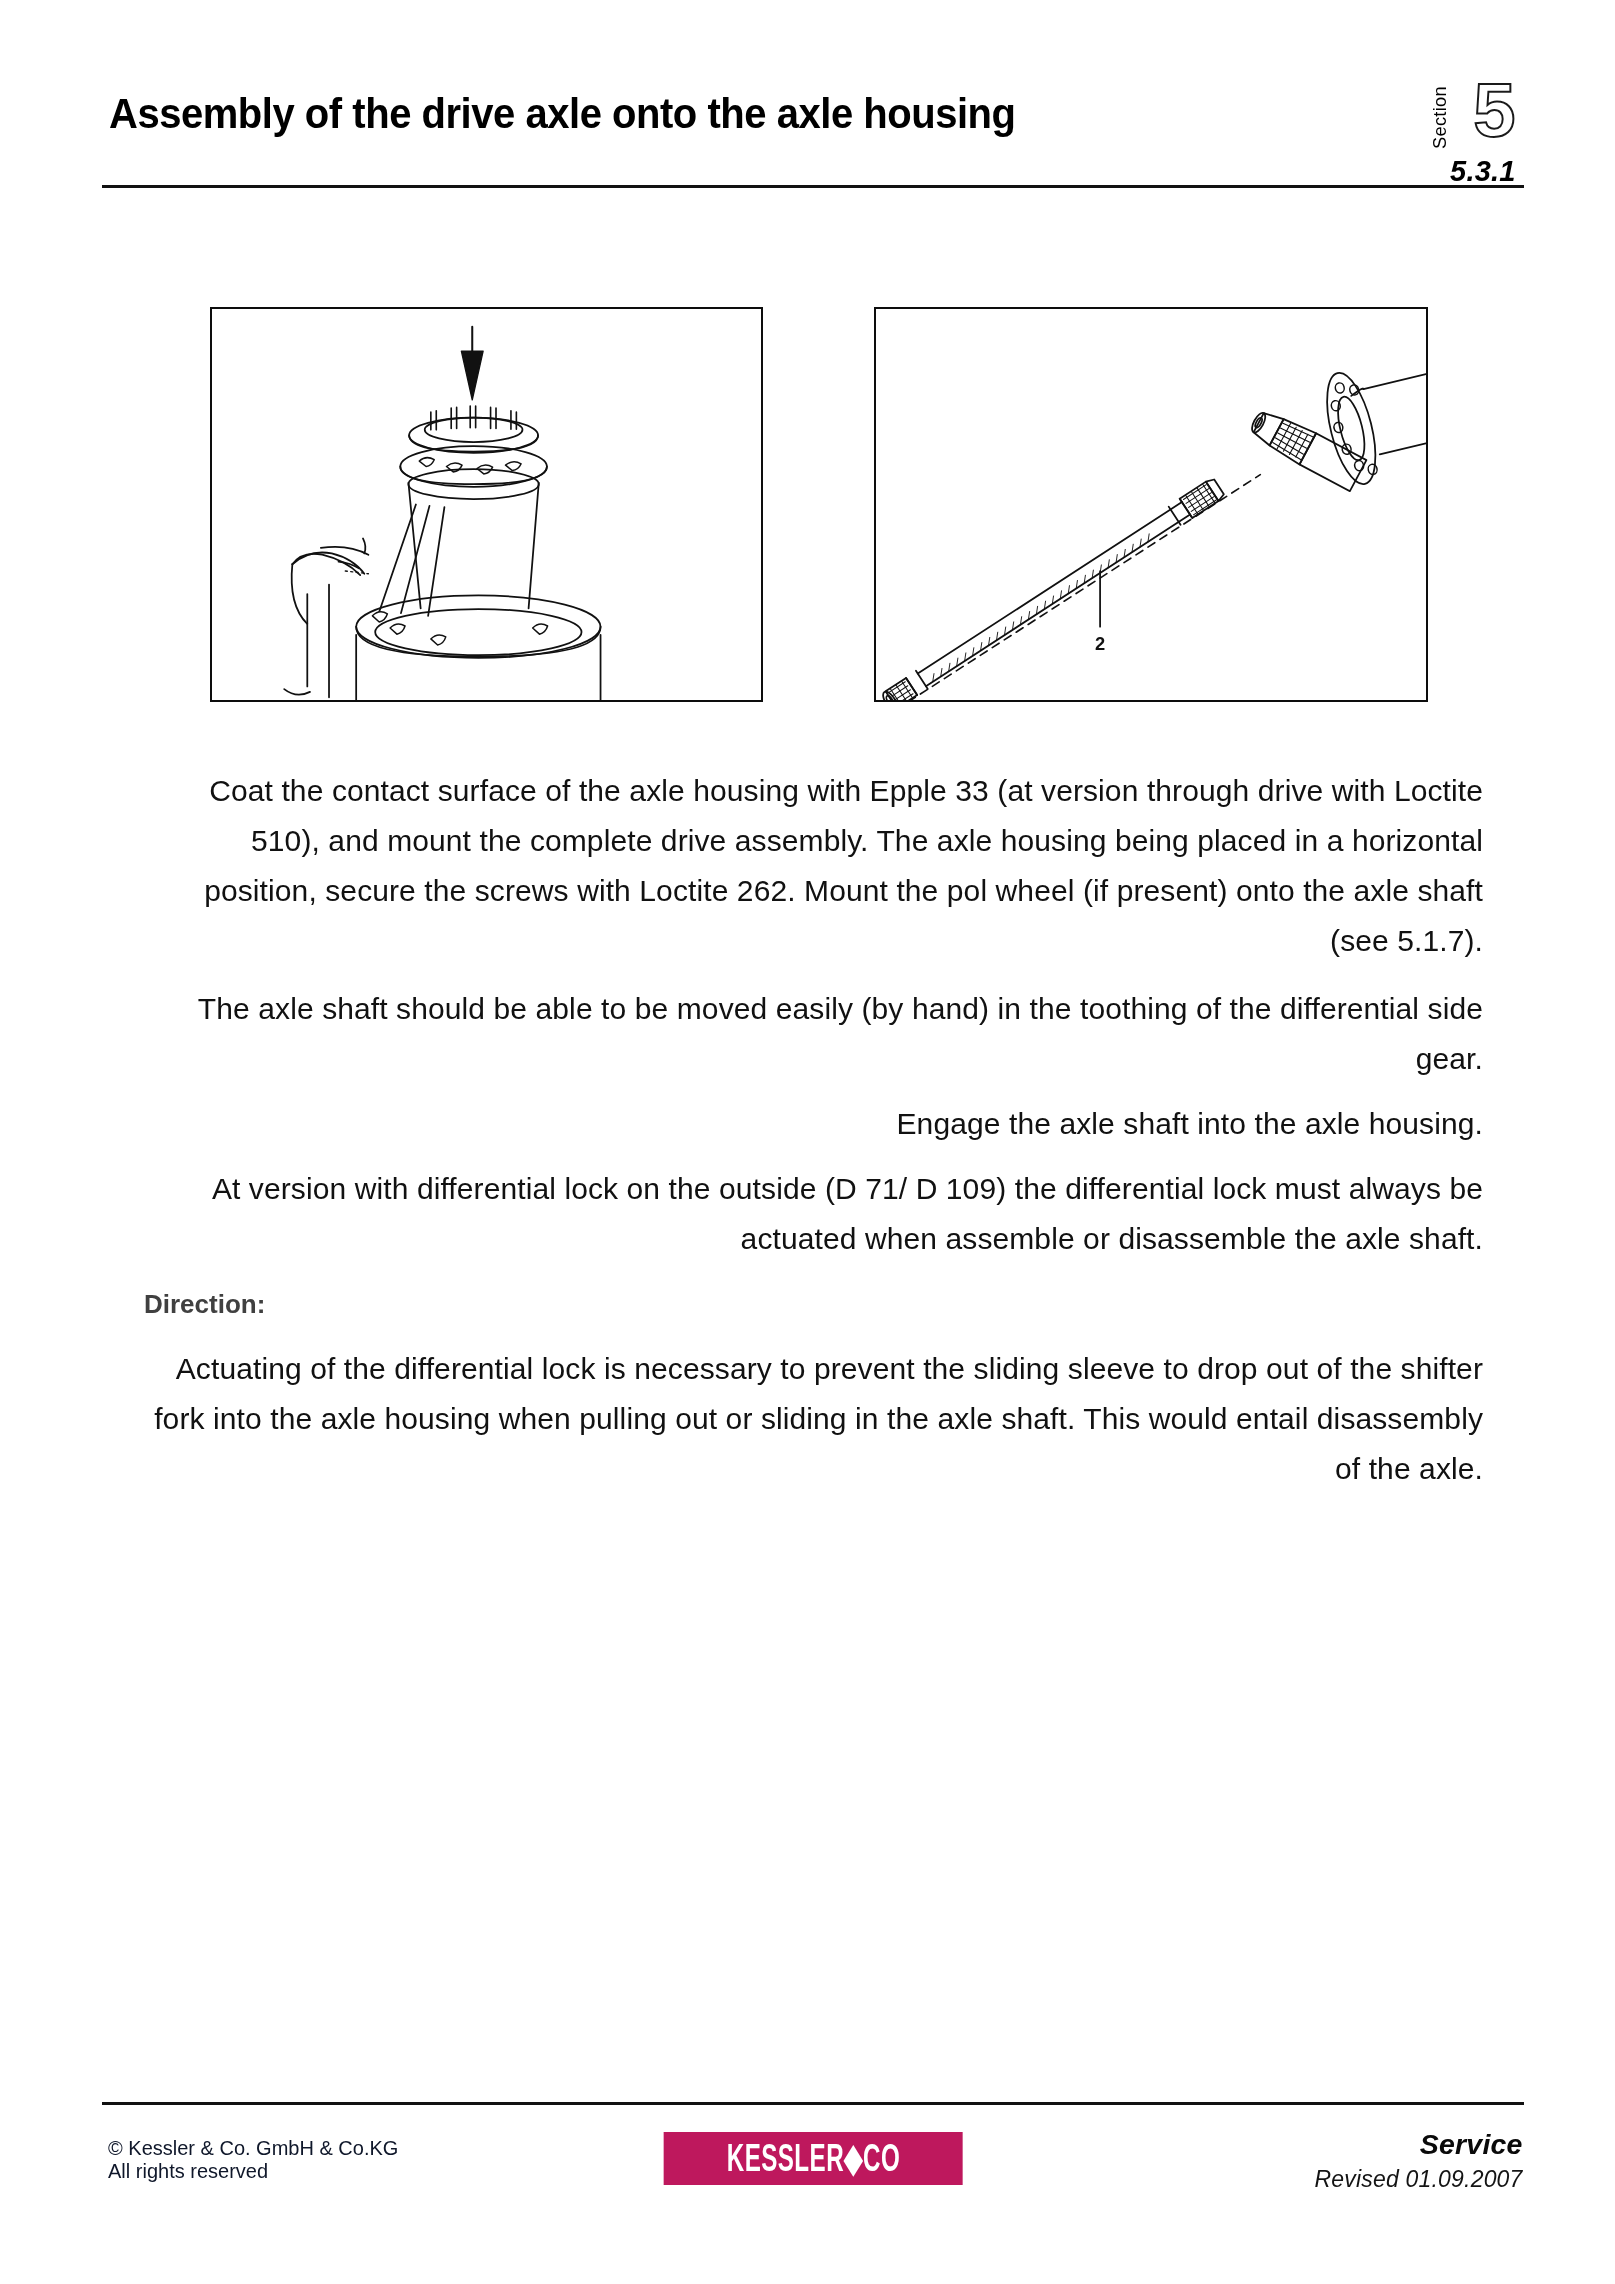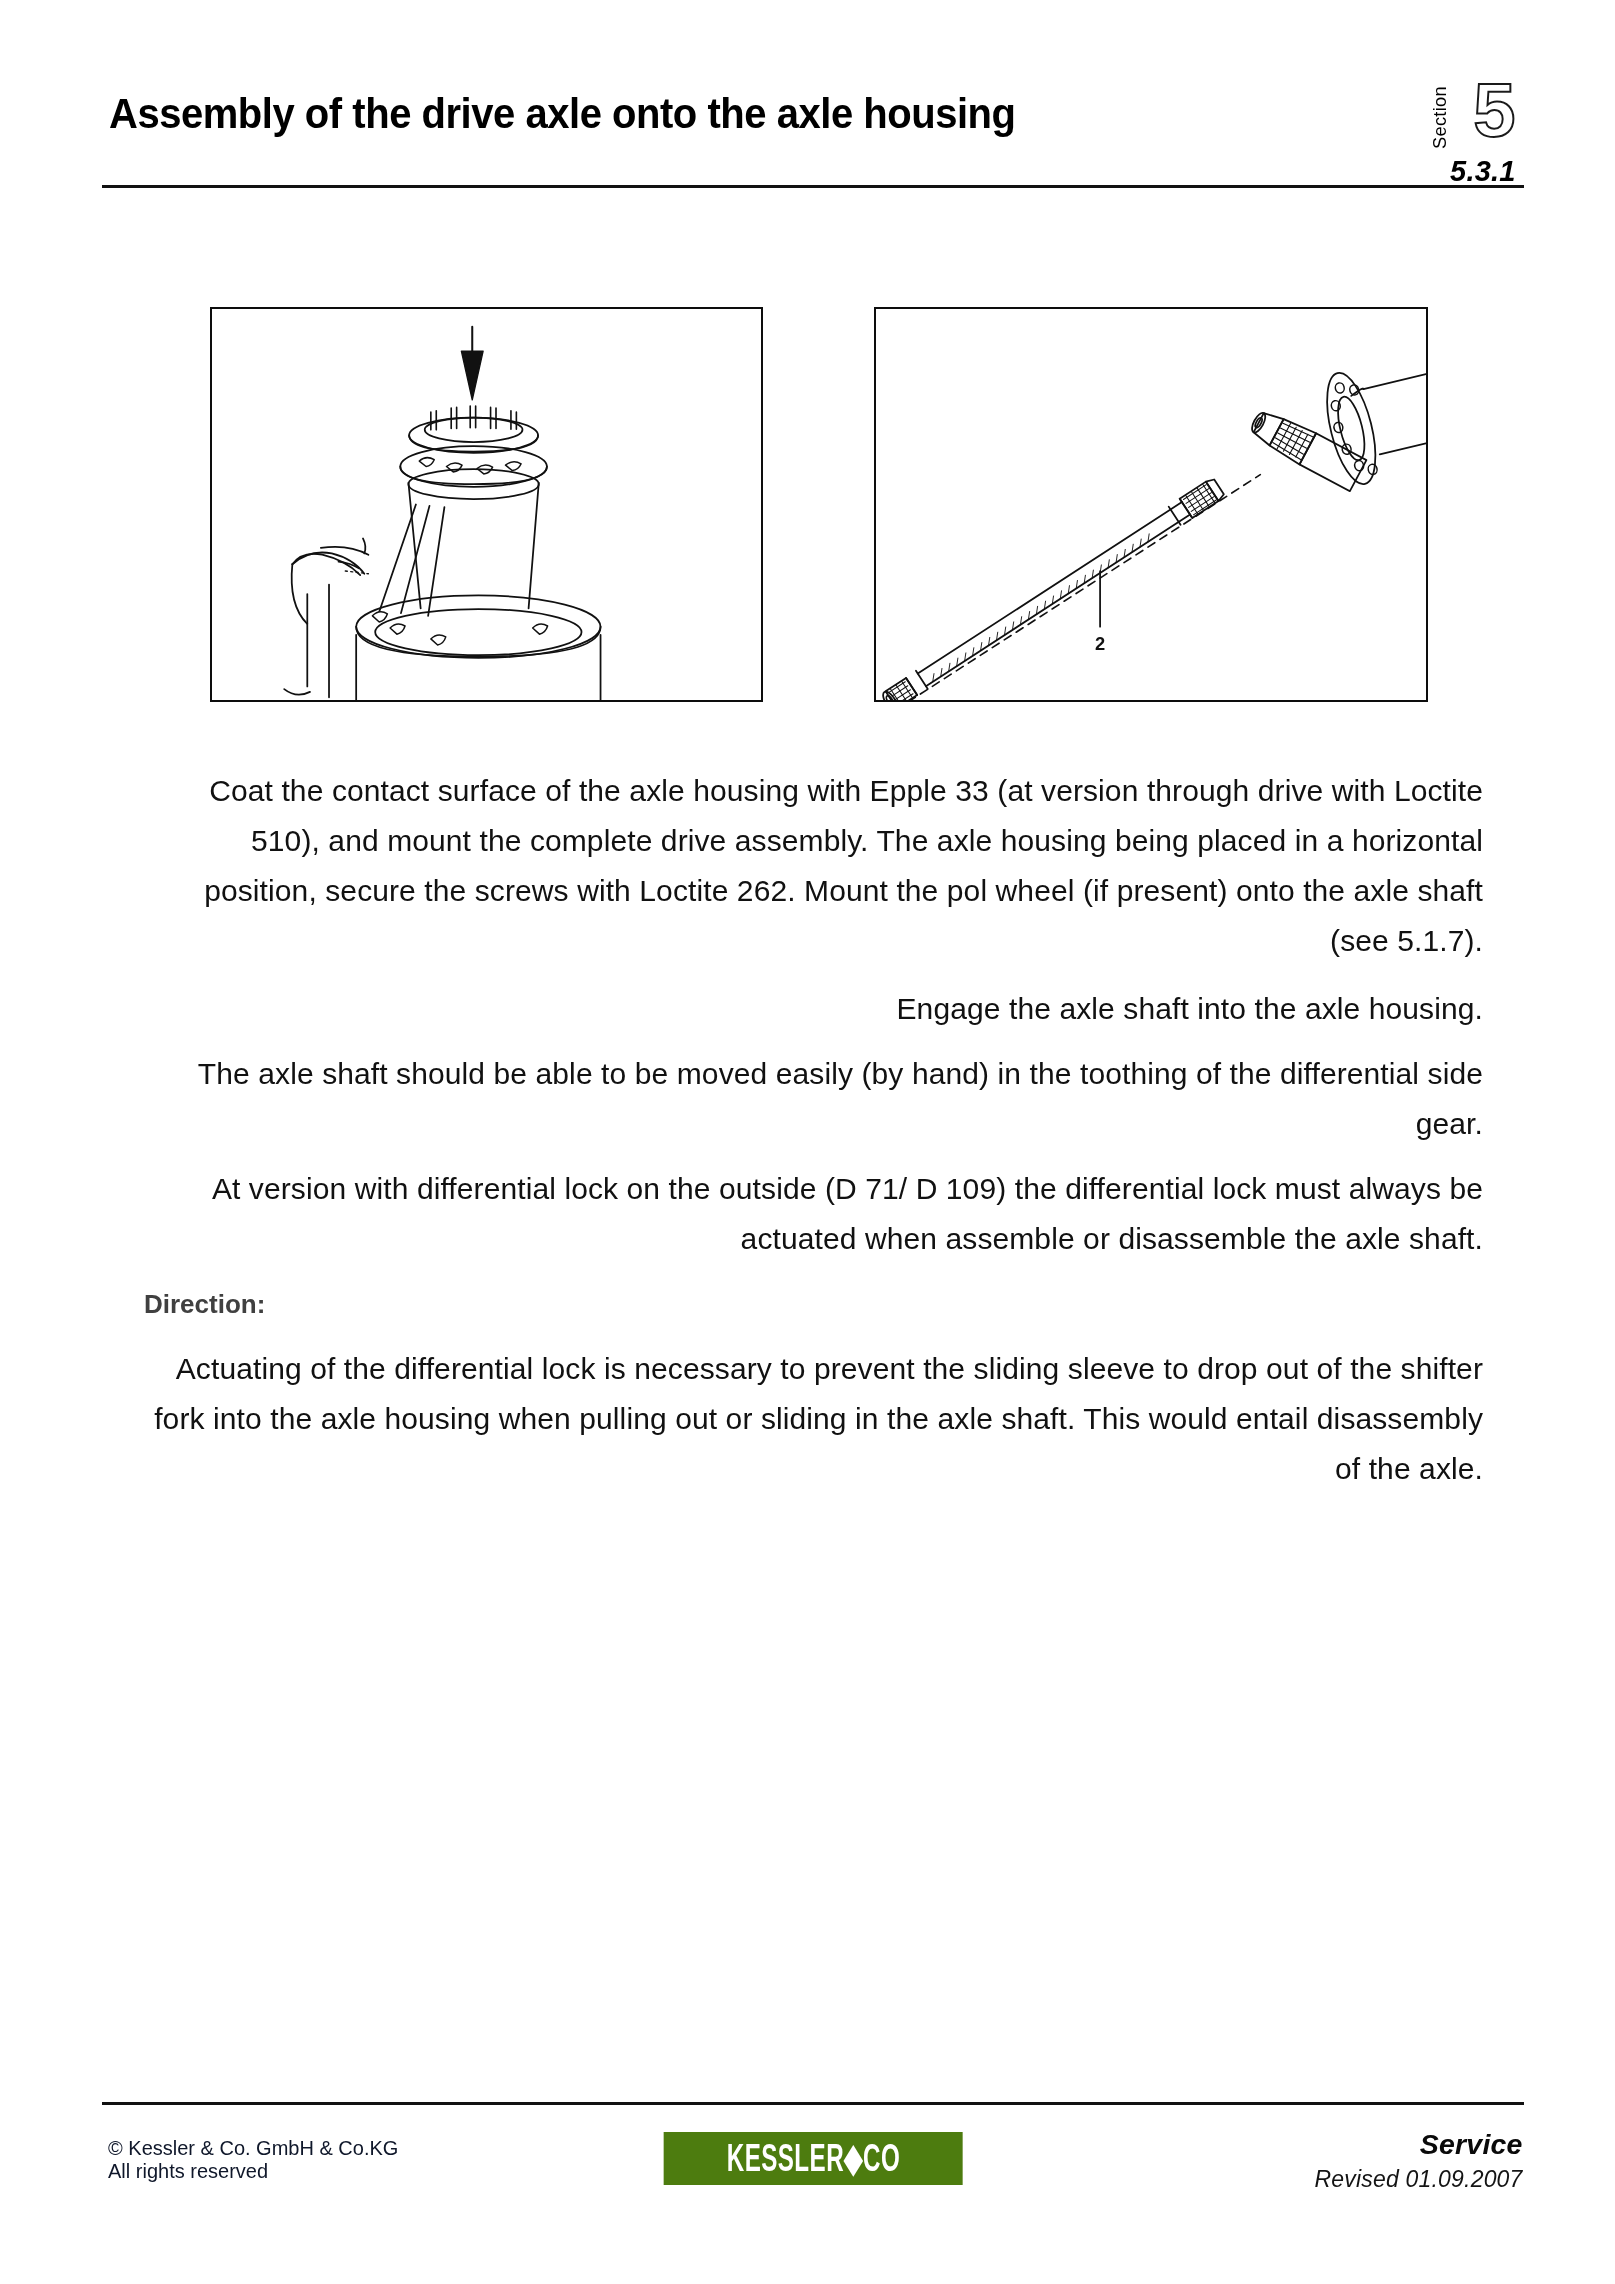--- a/index.html
+++ b/index.html
@@ -188,21 +188,21 @@
     line-height: 23px;
     color: #0f172a;
     white-space: nowrap;
   }
 
   .footer-logo {
     position: absolute;
     left: 50%;
     top: 15px;
     transform: translateX(-50%);
-    background: #4d7c0f;
+    background: #be185d;
     padding: 6.1px 9.5px 7.5px 9.5px;
   }
 
   .footer-logo-text {
     font-size: 39px;
     font-weight: 700;
     color: #ffffff;
     letter-spacing: 0.7px;
     line-height: 1;
     transform: scaleX(0.62);
@@ -406,23 +406,23 @@
           <line x1="330" y1="386" x2="330" y2="468" stroke-width="2.6"></line>
         </g>
         <text class="fig-label" x="330" y="502" text-anchor="middle" fill="#111">2</text>
       </svg>
     </div>
   </div>
 
   <div class="content">
     <p class="para">Coat the contact surface of the axle housing with Epple 33 (at version through drive with Loctite 510), and mount the complete drive assembly. The axle housing being placed in a horizontal position, secure the screws with Loctite 262. Mount the pol wheel (if present) onto the axle shaft (see 5.1.7).</p>
 
+    <p class="para tight">The axle shaft should be able to be moved easily (by hand) in the toothing of the differential side gear.</p>
+
     <p class="para tight">Engage the axle shaft into the axle housing.</p>
-
-    <p class="para tight">The axle shaft should be able to be moved easily (by hand) in the toothing of the differential side gear.</p>
 
     <p class="para tight">At version with differential lock on the outside (D 71/ D 109) the differential lock must always be actuated when assemble or disassemble the axle shaft.</p>
 
     <p class="subhead">Direction:</p>
 
     <p class="para">Actuating of the differential lock is necessary to prevent the sliding sleeve to drop out of the shifter fork into the axle housing when pulling out or sliding in the axle shaft. This would entail disassembly of the axle.</p>
   </div>
 
   <div class="rule rule-bottom"></div>
 

